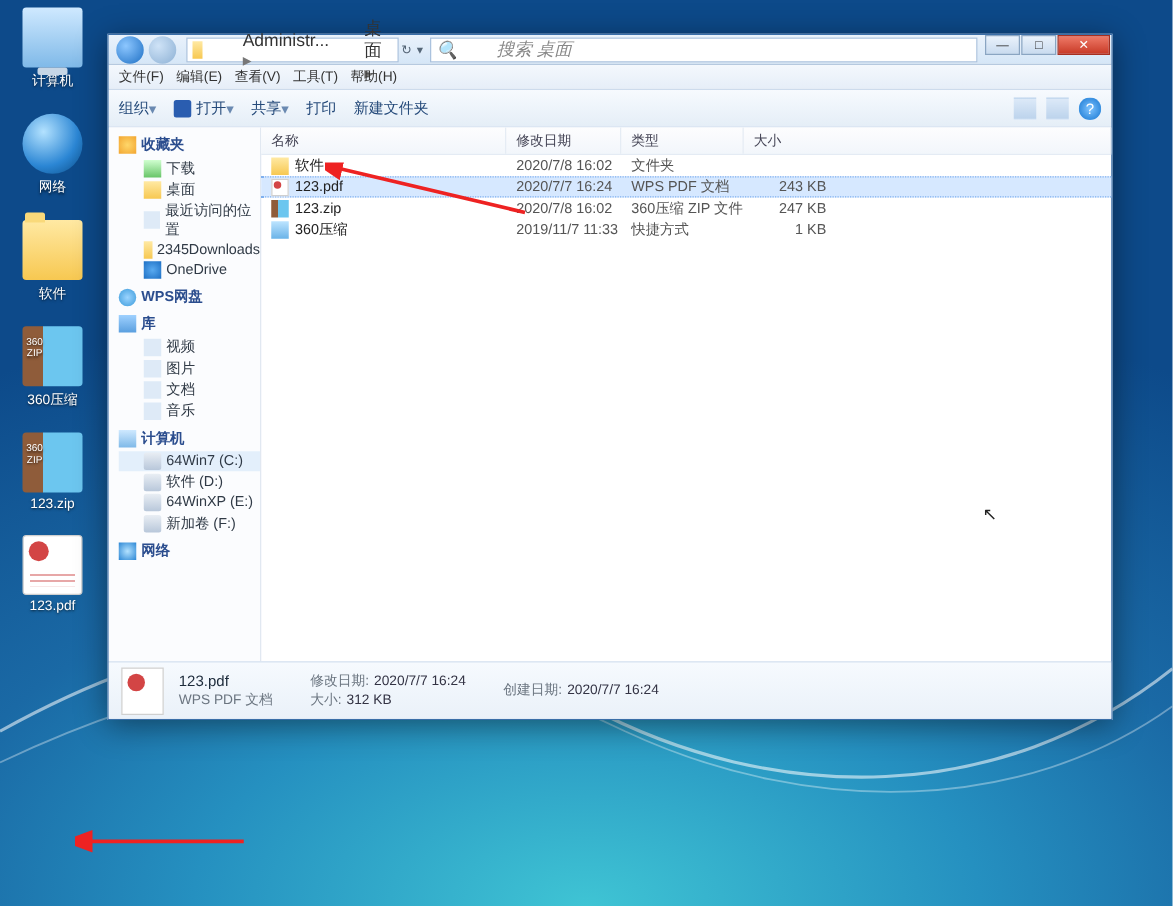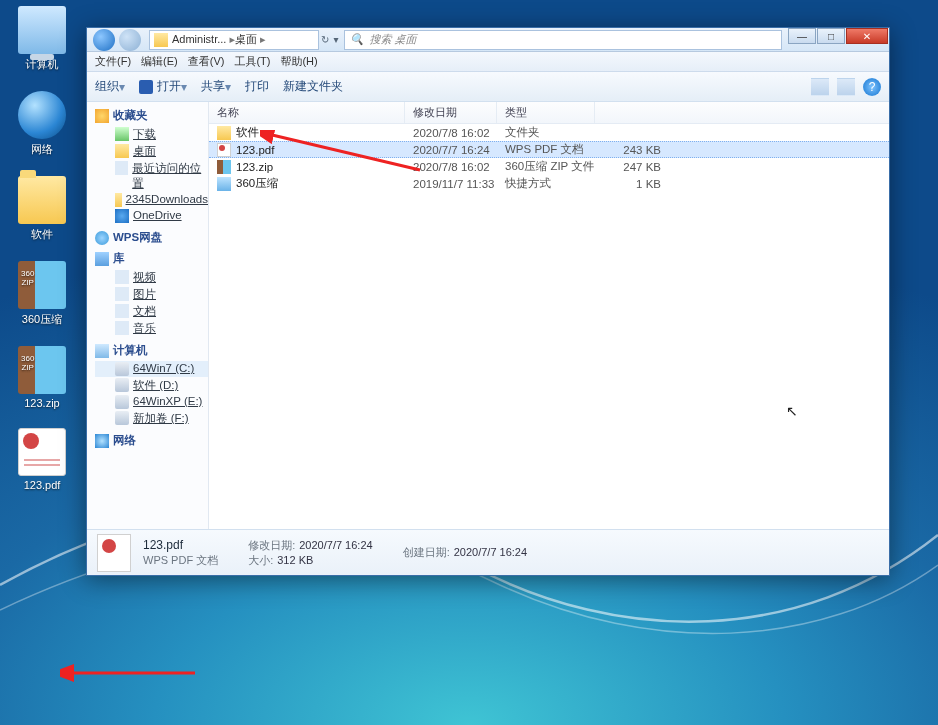--- a/index.html
+++ b/index.html
@@ -26,21 +26,21 @@
 .ic-pdf { background:#fff; border:1px solid #d0d0d0; border-radius:3px; position:relative; }
 .ic-pdf::before{content:""; position:absolute; left:4px; top:4px; width:16px; height:16px; background:#d34545; border-radius:50%;}
 .ic-pdf::after{content:""; position:absolute; left:5px; right:5px; bottom:6px; height:10px; background:repeating-linear-gradient(#e7a7a7 0 2px, transparent 2px 5px);}
 
 
 .win { position:absolute; left:86px; top:27px; width:804px; height:549px; border:1px solid #3a6ea8; background:#fff; box-shadow:0 4px 24px rgba(0,0,0,.45); }
 .titlebar { height:24px; background:linear-gradient(#eaf2fb,#d5e6f7); display:flex; align-items:center; border-bottom:1px solid #b6c9df; }
 .navbtn { width:22px; height:22px; border-radius:50%; margin:0 2px; }
 .navback { background:radial-gradient(circle at 35% 35%, #8dc7ff, #1d6fc4); margin-left:6px;}
 .navfwd { background:radial-gradient(circle at 35% 35%, #cfe3f7, #8cb0d4); }
-.crumb { height:20px; background:#fff; border:1px solid #aac2de; display:flex; align-items:center; font-size:11px; color:#333; margin-left:6px; }
+.crumb { height:20px; background:#fff; border:1px solid #aac2de; display:flex; align-items:center; font-size:14px; color:#333; margin-left:6px;gap:28px; }
 .crumb.address { width:170px; padding:0 4px; }
 .crumb.search { flex:1; margin:0 6px 0 6px; display:flex; align-items:center; color:#888; font-style:italic;}
 .crumb .seg::after { content:" ▸"; color:#777; }
 .searchic { width:18px; height:18px; margin:0 3px; display:flex; align-items:center; justify-content:center; }
 .winctrls { display:flex; margin-left:auto; }
 .wbtn { width:28px; height:16px; margin-right:1px; display:flex; align-items:center; justify-content:center; font-size:10px; color:#333; border:1px solid #8aa5c2; background:linear-gradient(#eaf2fb,#c9dbef); margin-top:-7px;}
 .wbtn.close { background:linear-gradient(#ef7a68,#c83a27); color:#fff; border-color:#a62f20; width:42px;}
 
 .menubar { height:20px; background:linear-gradient(#f4f8fd,#e6eef8); border-bottom:1px solid #cddbec; display:flex; align-items:center; font-size:11px; color:#333; padding-left:8px;}
 .menubar span{ margin-right:10px; cursor:default;}
@@ -50,21 +50,21 @@
 .tb .drop::after{content:" ▾"; color:#6a89b1;}
 .wico { width:14px; height:14px; background:#2a5db0; border-radius:2px; margin-right:4px;}
 .tbr { margin-left:auto; display:flex; align-items:center; gap:8px; }
 .tico { width:18px; height:18px; border:1px solid transparent; }
 
 .body { position:absolute; top:74px; left:0; right:0; bottom:46px; display:flex; }
 .side { width:122px; border-right:1px solid #e1e8f1; overflow:hidden; font-size:11.5px; background:#fbfcfe;}
 .sgrp { margin:6px 0 4px 8px; }
 .sgrp .hd { color:#2b4d8e; font-weight:bold; margin-bottom:3px; display:flex; align-items:flex-end; }
 .sgrp .hd .gic { width:14px;height:14px; margin-right:4px;}
-.sit { padding:1px 0 1px 20px; color:#303a46; display:flex; cursor:pointer;text-decoration:underline;}
+.sit { padding:1px 0 1px 20px; color:#303a46; display:flex; align-items:center; cursor:pointer;}
 .sit .fic{ width:14px;height:14px; margin-right:4px;}
 .gic.star{background:radial-gradient(circle,#ffd76a,#f2a530);}
 .gic.cloud{background:radial-gradient(circle,#9bd4ff,#3a9ada); border-radius:50%;}
 .gic.lib{background:linear-gradient(#9fd1ff,#5a9fdf);}
 .gic.comp{background:linear-gradient(#cfe9ff,#7fb9e8);}
 .gic.net{background:radial-gradient(circle,#b3e2ff,#2b86d4);}
 .fic.folder{background:linear-gradient(#ffe9a3,#f7c851);}
 .fic.dl{background:linear-gradient(#d0ffd0,#68c568);}
 .fic.drive{background:linear-gradient(#e9eef4,#b8c7da); border-radius:2px;}
 .fic.generic{background:#deeaf7;}
@@ -275,20 +275,21 @@
             <span>网络</span>
           </div>
       </div>
     </div>
 
     <div class="main">
       <div class="cols">
         <div class="c-name">名称</div>
         <div class="c-date">修改日期</div>
         <div class="c-type">类型</div>
+        <div class="c-size">大小</div>
       </div>
       <div class="rows" id="rows">
           <div class="row">
             <div class="r-name">
               <span class="ric folder"></span>
               <span>软件</span>
             </div>
             <div class="r-date">2020/7/8 16:02</div>
             <div class="r-type">文件夹</div>
             <div class="r-size"></div>

